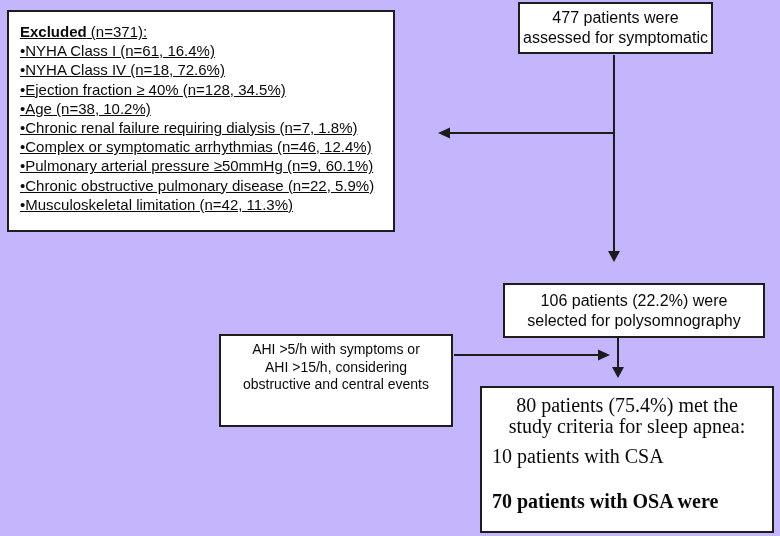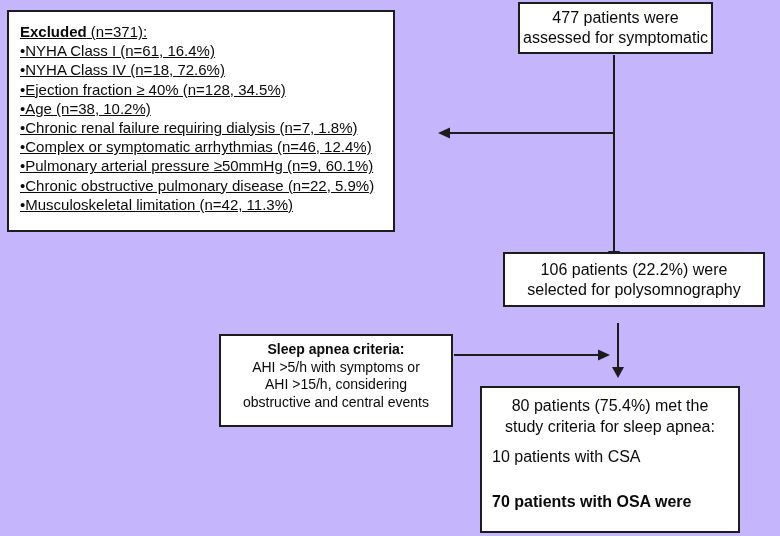--- a/index.html
+++ b/index.html
@@ -34,36 +34,36 @@
     align-items: center; justify-content: center;
     text-align: center;
     font-size: 16px; line-height: 20px;
   }
   .box-excluded {
     left: 7px; top: 10px; width: 388px; height: 222px;
     padding: 10px 11px 0 11px;
     font-size: 15px; line-height: 19.2px; text-decoration: underline;
   }
   .box-selected {
-    left: 503px; top: 252px; width: 262px; height: 55px;
+    left: 503px; top: 283px; width: 262px; height: 55px;
     display: flex; flex-direction: column;
     align-items: center; justify-content: center;
     text-align: center;
     font-size: 16px; line-height: 20px;
   }
   .box-criteria {
     left: 219px; top: 334px; width: 234px; height: 93px;
     padding-top: 5px;
     text-align: center;
     font-size: 14px; line-height: 17.5px;
   }
   .box-met {
-    left: 480px; top: 386px; width: 260px; height: 147px;
+    left: 480px; top: 386px; width: 294px; height: 147px;
     padding: 7px 10px 0 10px;
-    font-size: 16px; line-height: 21px;
+    font-size: 20px; line-height: 21px; font-family: Liberation Serif, serif;
   }
   .met-head { text-align: center; }
   .met-csa { margin-top: 9px; text-align: left; }
   .met-osa { margin-top: 24px; text-align: left; font-weight: bold; }
 </style>
 </head>
 <body>
 
 <div class="stage">
 
@@ -103,21 +103,20 @@
     <div>•Chronic obstructive pulmonary disease (n=22, 5.9%)</div>
     <div>•Musculoskeletal limitation (n=42, 11.3%)</div>
   </div>
 
   <div class="box box-selected">
     <div>106 patients (22.2%) were</div>
     <div>selected for polysomnography</div>
   </div>
 
   <div class="box box-criteria">
-    <div class="bold">Sleep apnea criteria:</div>
     <div>AHI &gt;5/h with symptoms or</div>
     <div>AHI &gt;15/h, considering</div>
     <div>obstructive and central events</div>
   </div>
 
   <div class="box box-met">
     <div class="met-head">
       <div>80 patients (75.4%) met the</div>
       <div>study criteria for sleep apnea:</div>
     </div>

